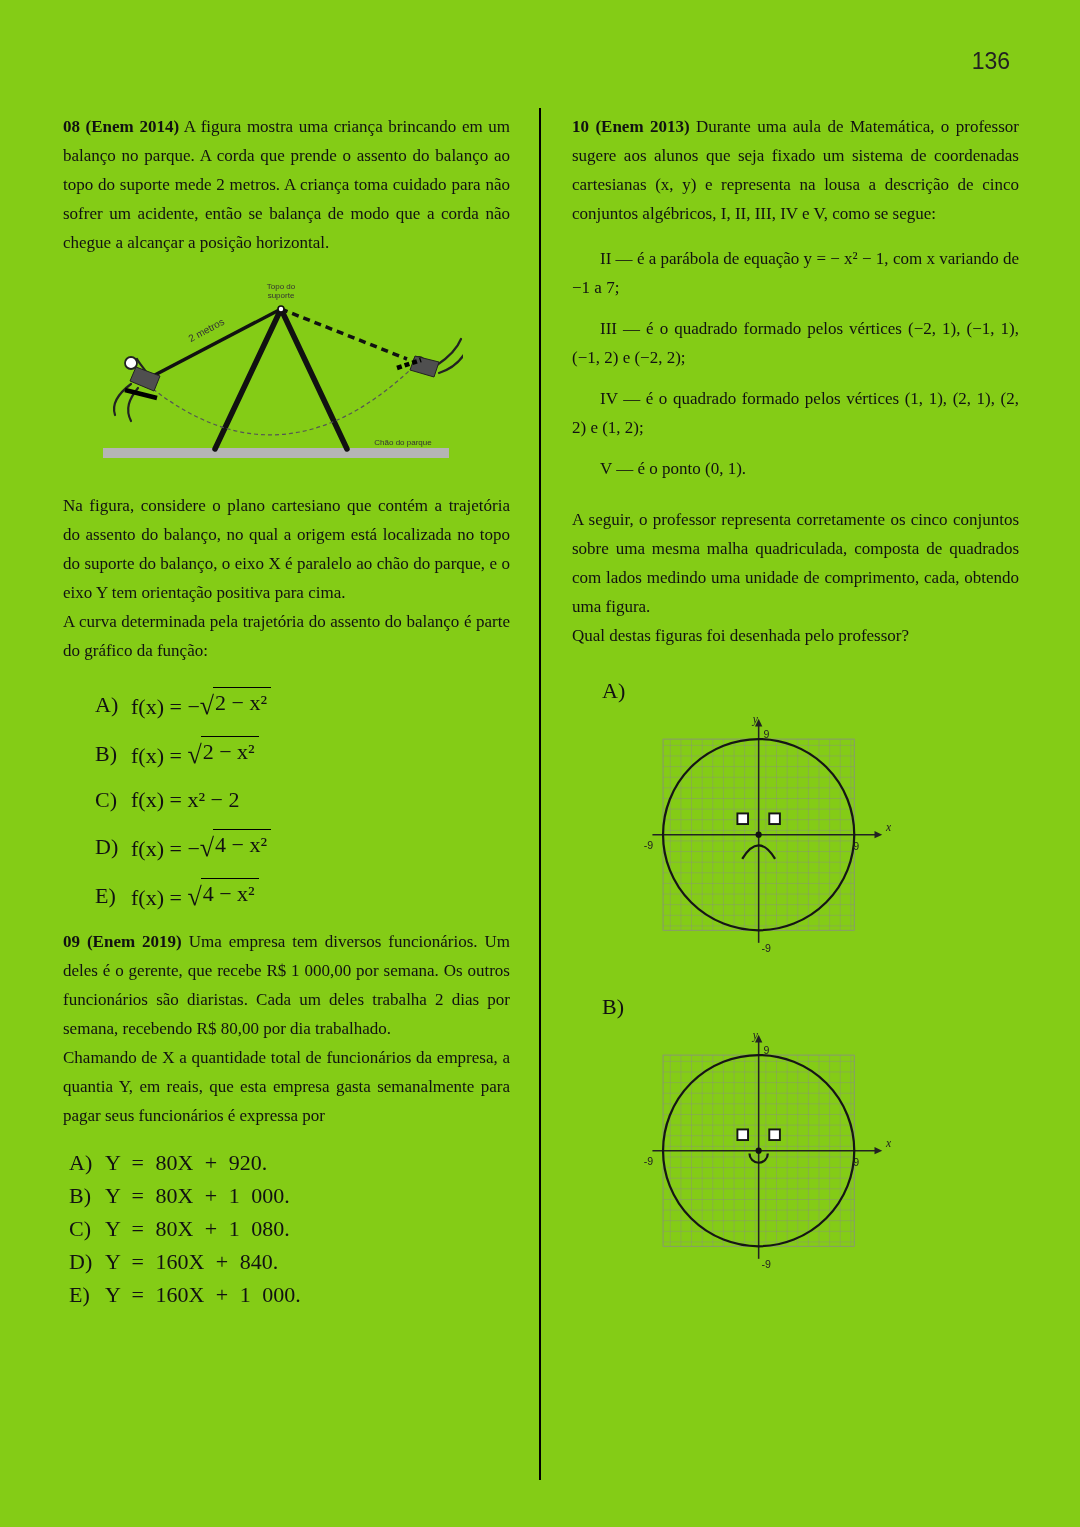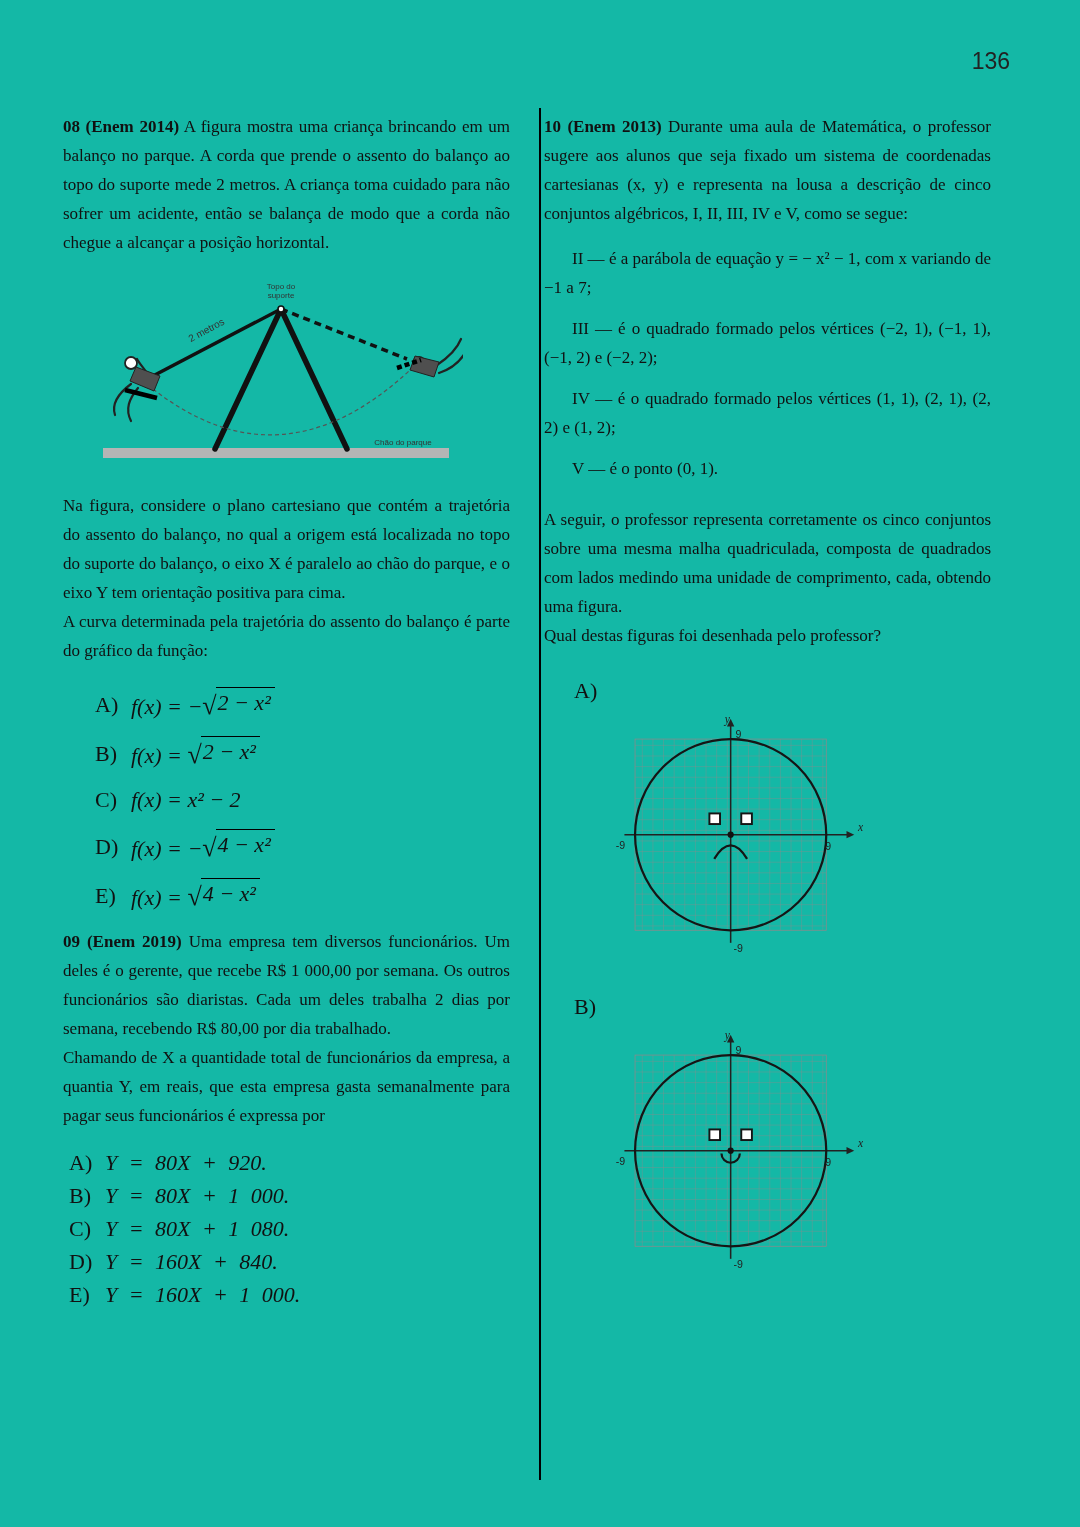--- a/index.html
+++ b/index.html
@@ -1,35 +1,35 @@
 <!DOCTYPE html>
 <html><head>
 <meta charset="utf-8">
 <style>
   html,body{margin:0;padding:0;background:#e9e9e9;}
   .page{
-    position:relative;width:1080px;height:1527px;background:#14b8a6;
+    position:relative;width:1080px;height:1527px;background:#84cc16;
     font-family:"Liberation Serif",serif;color:#111;overflow:hidden;margin:0 auto;
   }
   .page-number{
     position:absolute;top:48px;right:70px;
     font-family:"Liberation Sans",sans-serif;font-size:23px;color:#222;
   }
   .col{position:absolute;top:100px;width:447px;}
   .col-left{left:63px;}
-  .col-right{left:544px;}
+  .col-right{left:572px;}
   .divider{position:absolute;left:539px;top:108px;width:2px;height:1372px;background:#000;}
   p{margin:0;font-size:17px;line-height:29px;text-align:justify;}
   .b{font-weight:bold;}
   .mt12{margin-top:12px;} .mt16{margin-top:0;} .mt20{margin-top:12px;}
   .mt22{margin-top:22px;} .mt26{margin-top:26px;}
   .swing-fig{margin:20px 0 18px 40px;}
   .items{margin-top:16px;}
   .items p{margin-bottom:12px;text-indent:28px;}
-  .math{font-style:italic;}
+  .math{}
   .opts08{margin-top:22px;margin-left:32px;}
   .opt-row{display:flex;align-items:center;font-size:22px;line-height:30px;margin-bottom:14px;}
   .opt-row .lbl{width:36px;flex:none;}
   .sqrt{display:inline-flex;align-items:flex-end;}
   .sqrt::before{content:"√";font-style:normal;font-size:26px;line-height:24px;margin-right:-1px;}
   .rad{border-top:1.7px solid #000;padding:0 4px 0 2px;}
   .opts09{margin-top:16px;margin-left:6px;}
   .opts09 .opt-row{font-size:22px;line-height:33px;margin-bottom:0;}
   .opts09 .math{word-spacing:6px;}
   .fig-opt-label{font-size:22px;line-height:29px;margin-left:30px;}

